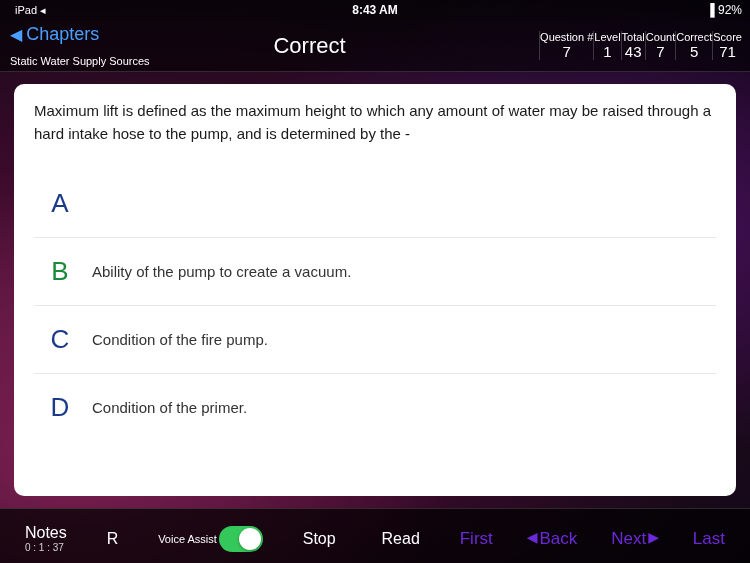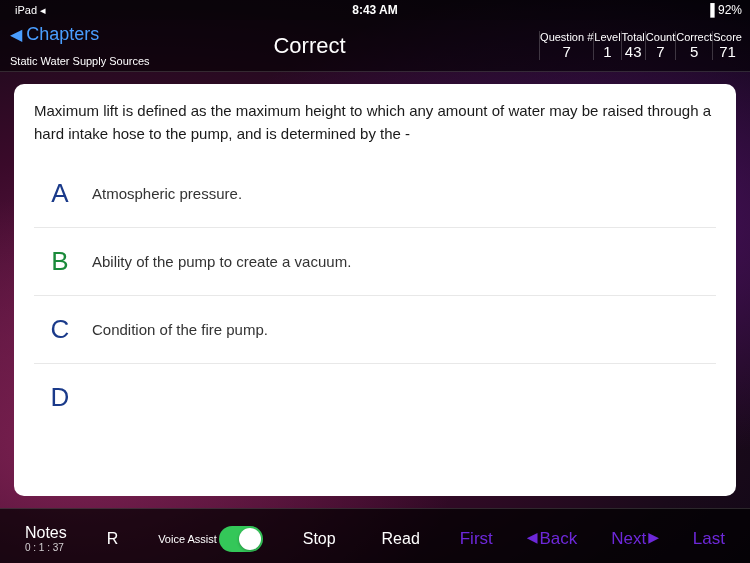--- a/index.html
+++ b/index.html
@@ -149,21 +149,21 @@
       border-radius: 10px;
       padding: 16px 20px;
       height: 100%;
       overflow: hidden;
     }
 
     .question-text {
       color: #1a1a1a;
       font-size: 15px;
       line-height: 1.5;
-      margin-bottom: 15px;
+      margin-bottom: 25px;
     }
 
     .answers {
       display: flex;
       flex-direction: column;
       gap: 0;
       margin-top: 10px;
     }
 
     .answer-item {
@@ -340,32 +340,32 @@
   </div>
 </div>
 
 <div class="main">
   <div class="question-card">
     <div class="question-text">Maximum lift is defined as the maximum height to which any amount of water may be raised through a hard intake hose to the pump, and is determined by the -</div>
 
     <div class="answers">
       <div class="answer-item">
         <span class="answer-letter a">A</span>
-        <span class="answer-text">Atmospheric pressure.</span>
       </div>
       <div class="answer-item">
         <span class="answer-letter b">B</span>
         <span class="answer-text">Ability of the pump to create a vacuum.</span>
       </div>
       <div class="answer-item">
         <span class="answer-letter c">C</span>
         <span class="answer-text">Condition of the fire pump.</span>
       </div>
       <div class="answer-item">
         <span class="answer-letter d">D</span>
+        <span class="answer-text">Condition of the primer.</span>
       </div>
     </div>
   </div>
 </div>
 
 <div class="toolbar">
 
   <div class="notes-section">
     <span class="notes-label">Notes</span>
     <span class="notes-counter">0 : 1 : 37</span>

